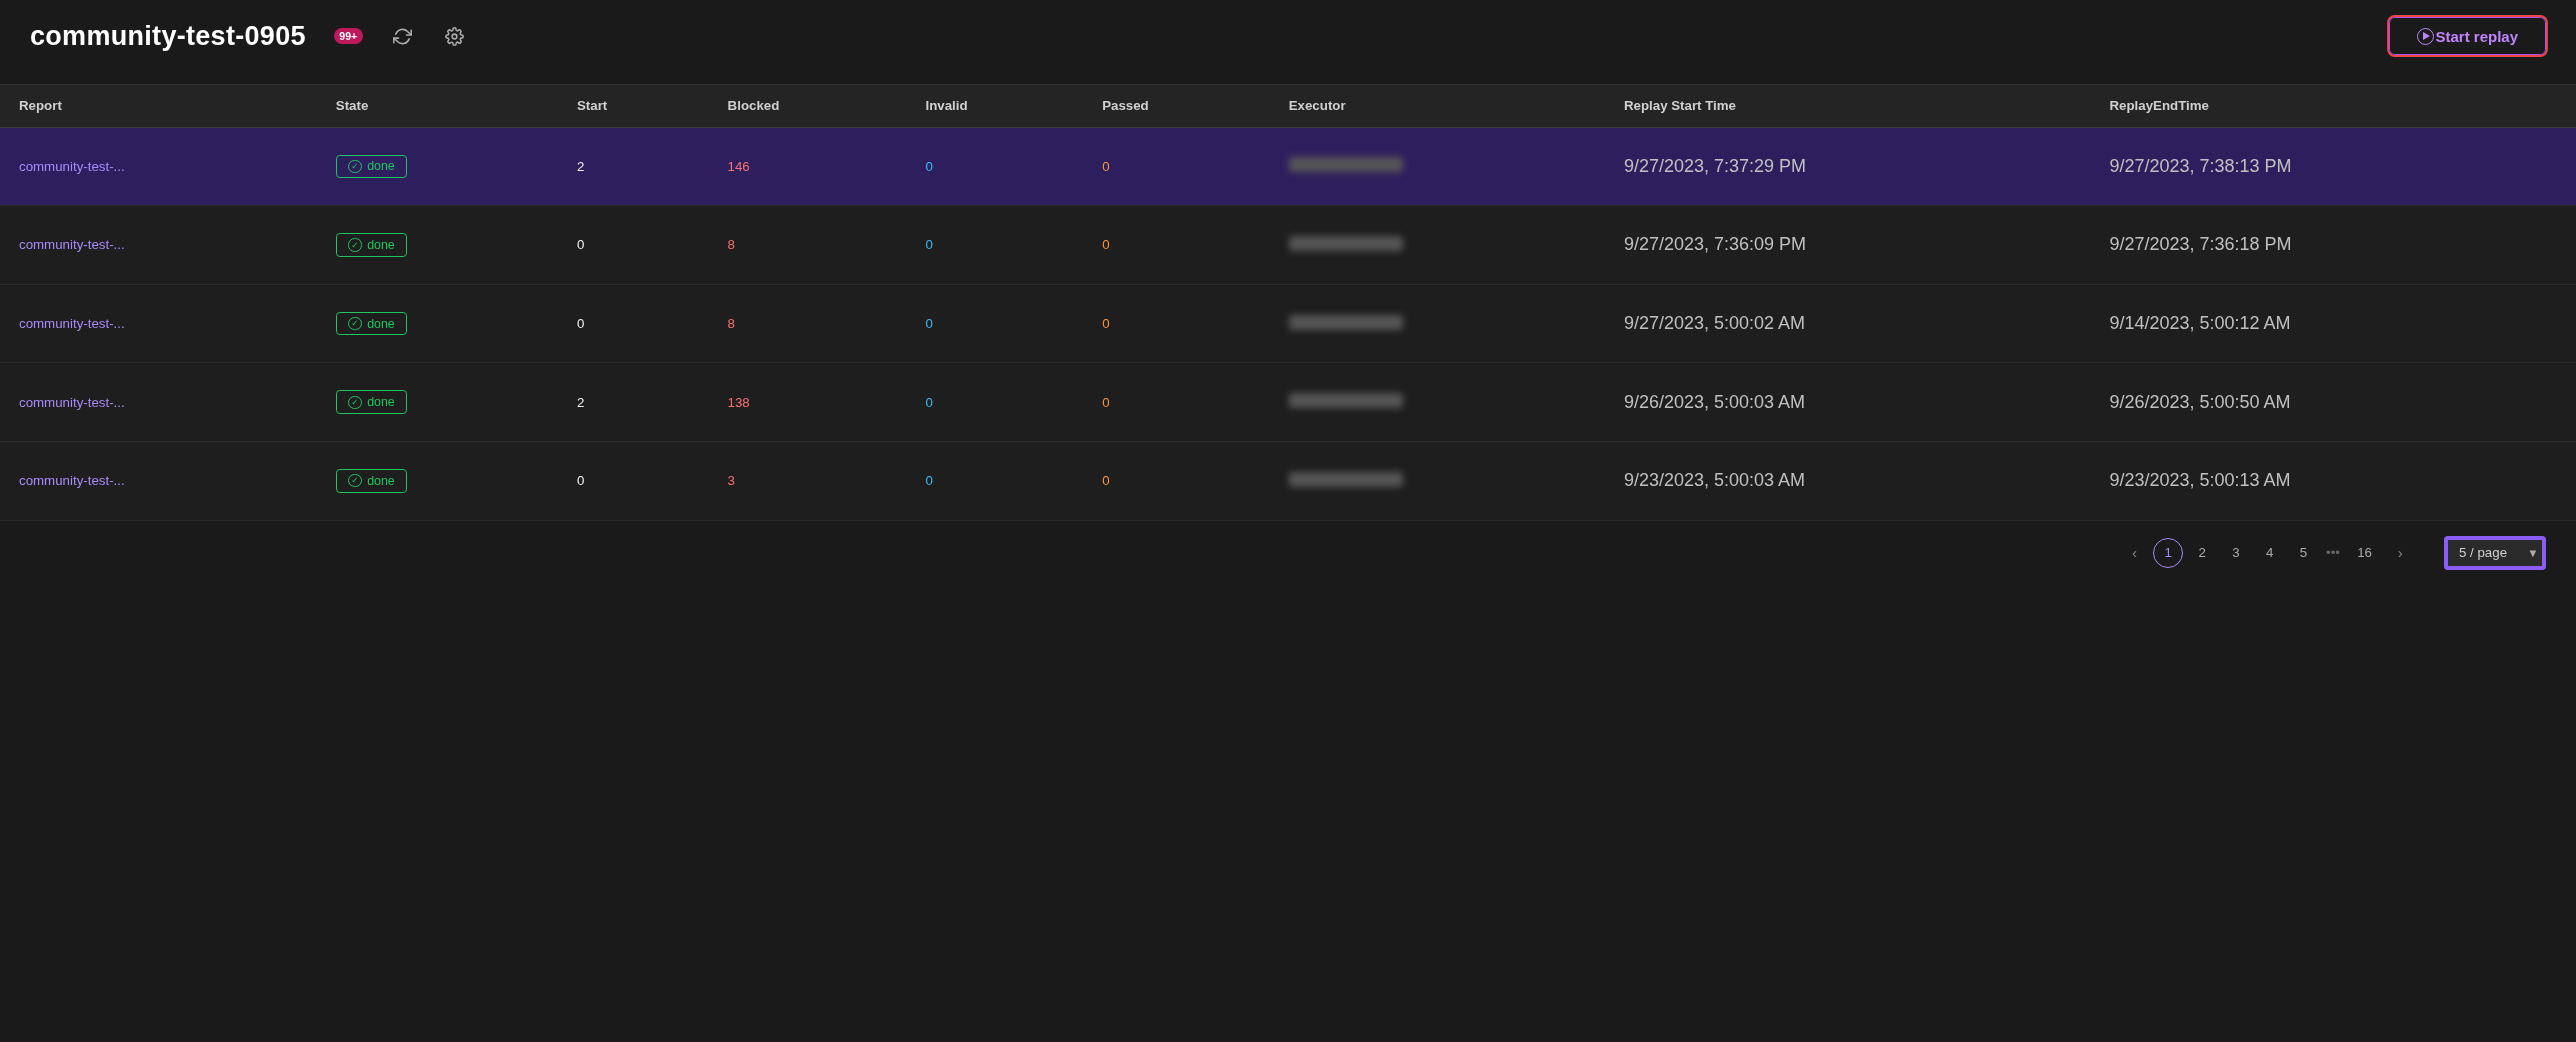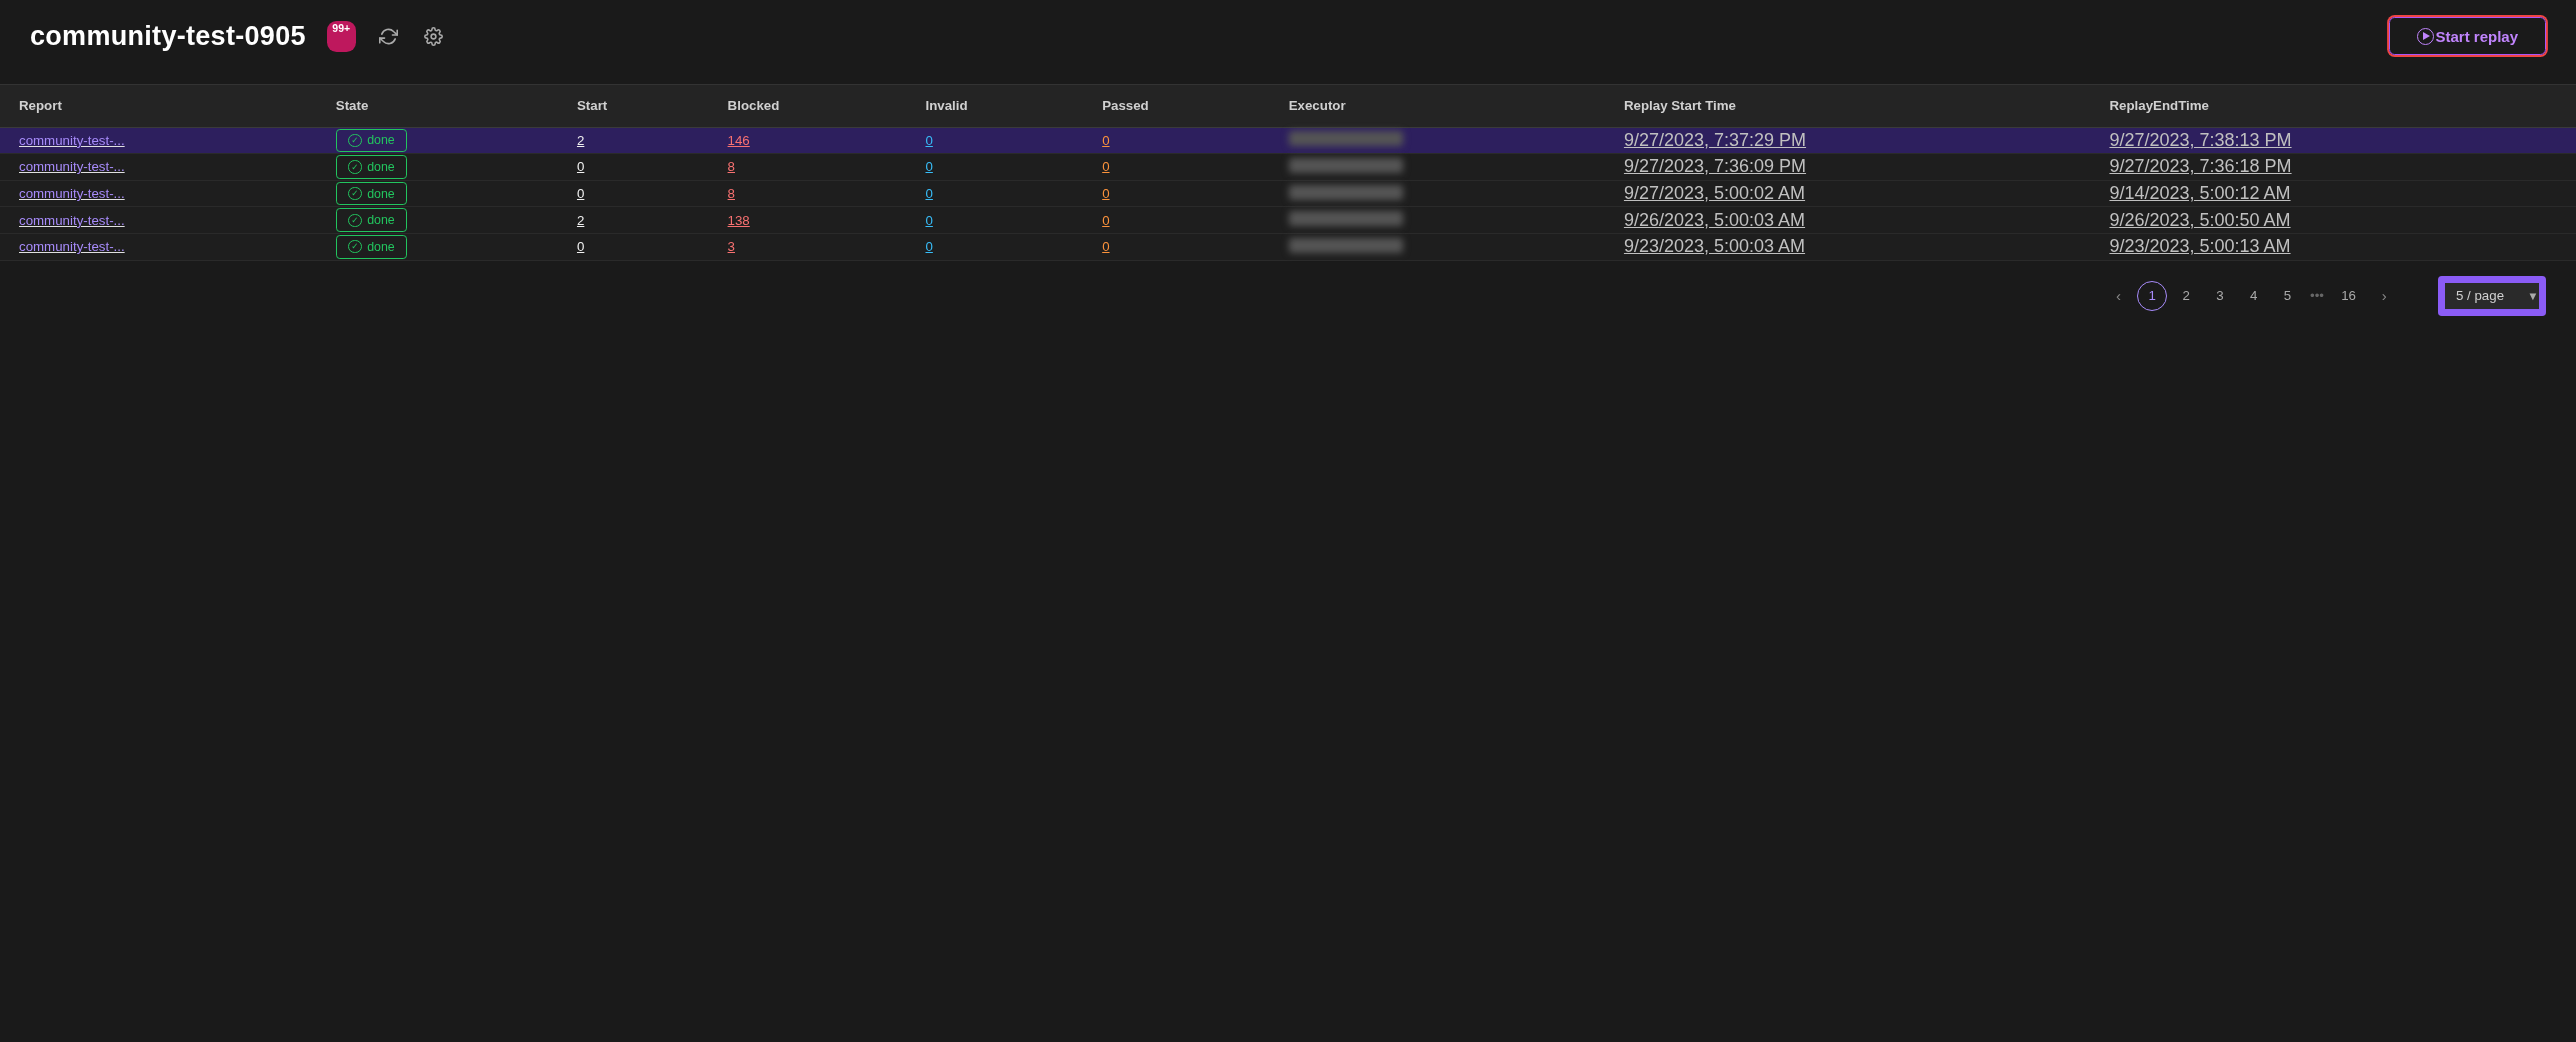--- a/index.html
+++ b/index.html
@@ -15,21 +15,22 @@
     .header {
       display: flex;
       align-items: center;
       justify-content: space-between;
       padding: 17px 30px;
       background: #1a1a1a;
     }
 
     .header-left {
       display: flex;
-      gap: 19px;
+      align-items: center;
+      gap: 26px;
     }
 
     .title {
       font-size: 27px;
       font-weight: 700;
       color: #ffffff;
       letter-spacing: 0.3px;
     }
 
     .badge {
@@ -119,24 +120,23 @@
 
     tbody tr:nth-child(1) {
       background: #2d1f5e;
     }
 
     tbody tr:nth-child(n+2) {
       background: #1e1e1e;
     }
 
     tbody td {
-      padding: 1px 19px;
+      padding: 27px 19px;
       vertical-align: middle;
       font-size: 13.3px;
-      text-decoration: underline;
     }
 
     .report-link {
       color: #a78bfa;
       cursor: pointer;
       text-decoration: none;
     }
 
     .state-badge {
       display: inline-flex;
@@ -220,29 +220,29 @@
       padding: 0;
     }
 
     .page-dots {
       color: #666;
       padding: 5.7px 3.8px;
     }
 
     .per-page-select {
       background: #2a2a2a;
-      border: 7px solid #8b5cf6;
+      border: 4px solid #8b5cf6;
       color: #d0d0d0;
       padding: 5.7px 27px 5.7px 11.4px;
       border-radius: 3.8px;
       font-size: 13.3px;
       cursor: pointer;
       appearance: none;
       -webkit-appearance: none;
-      margin-left: 27px;
+      margin-left: 17px;
       position: relative;
     }
 
     .per-page-wrapper {
       position: relative;
       display: inline-flex;
       align-items: center;
       margin-left: 7.6px;
     }
 

